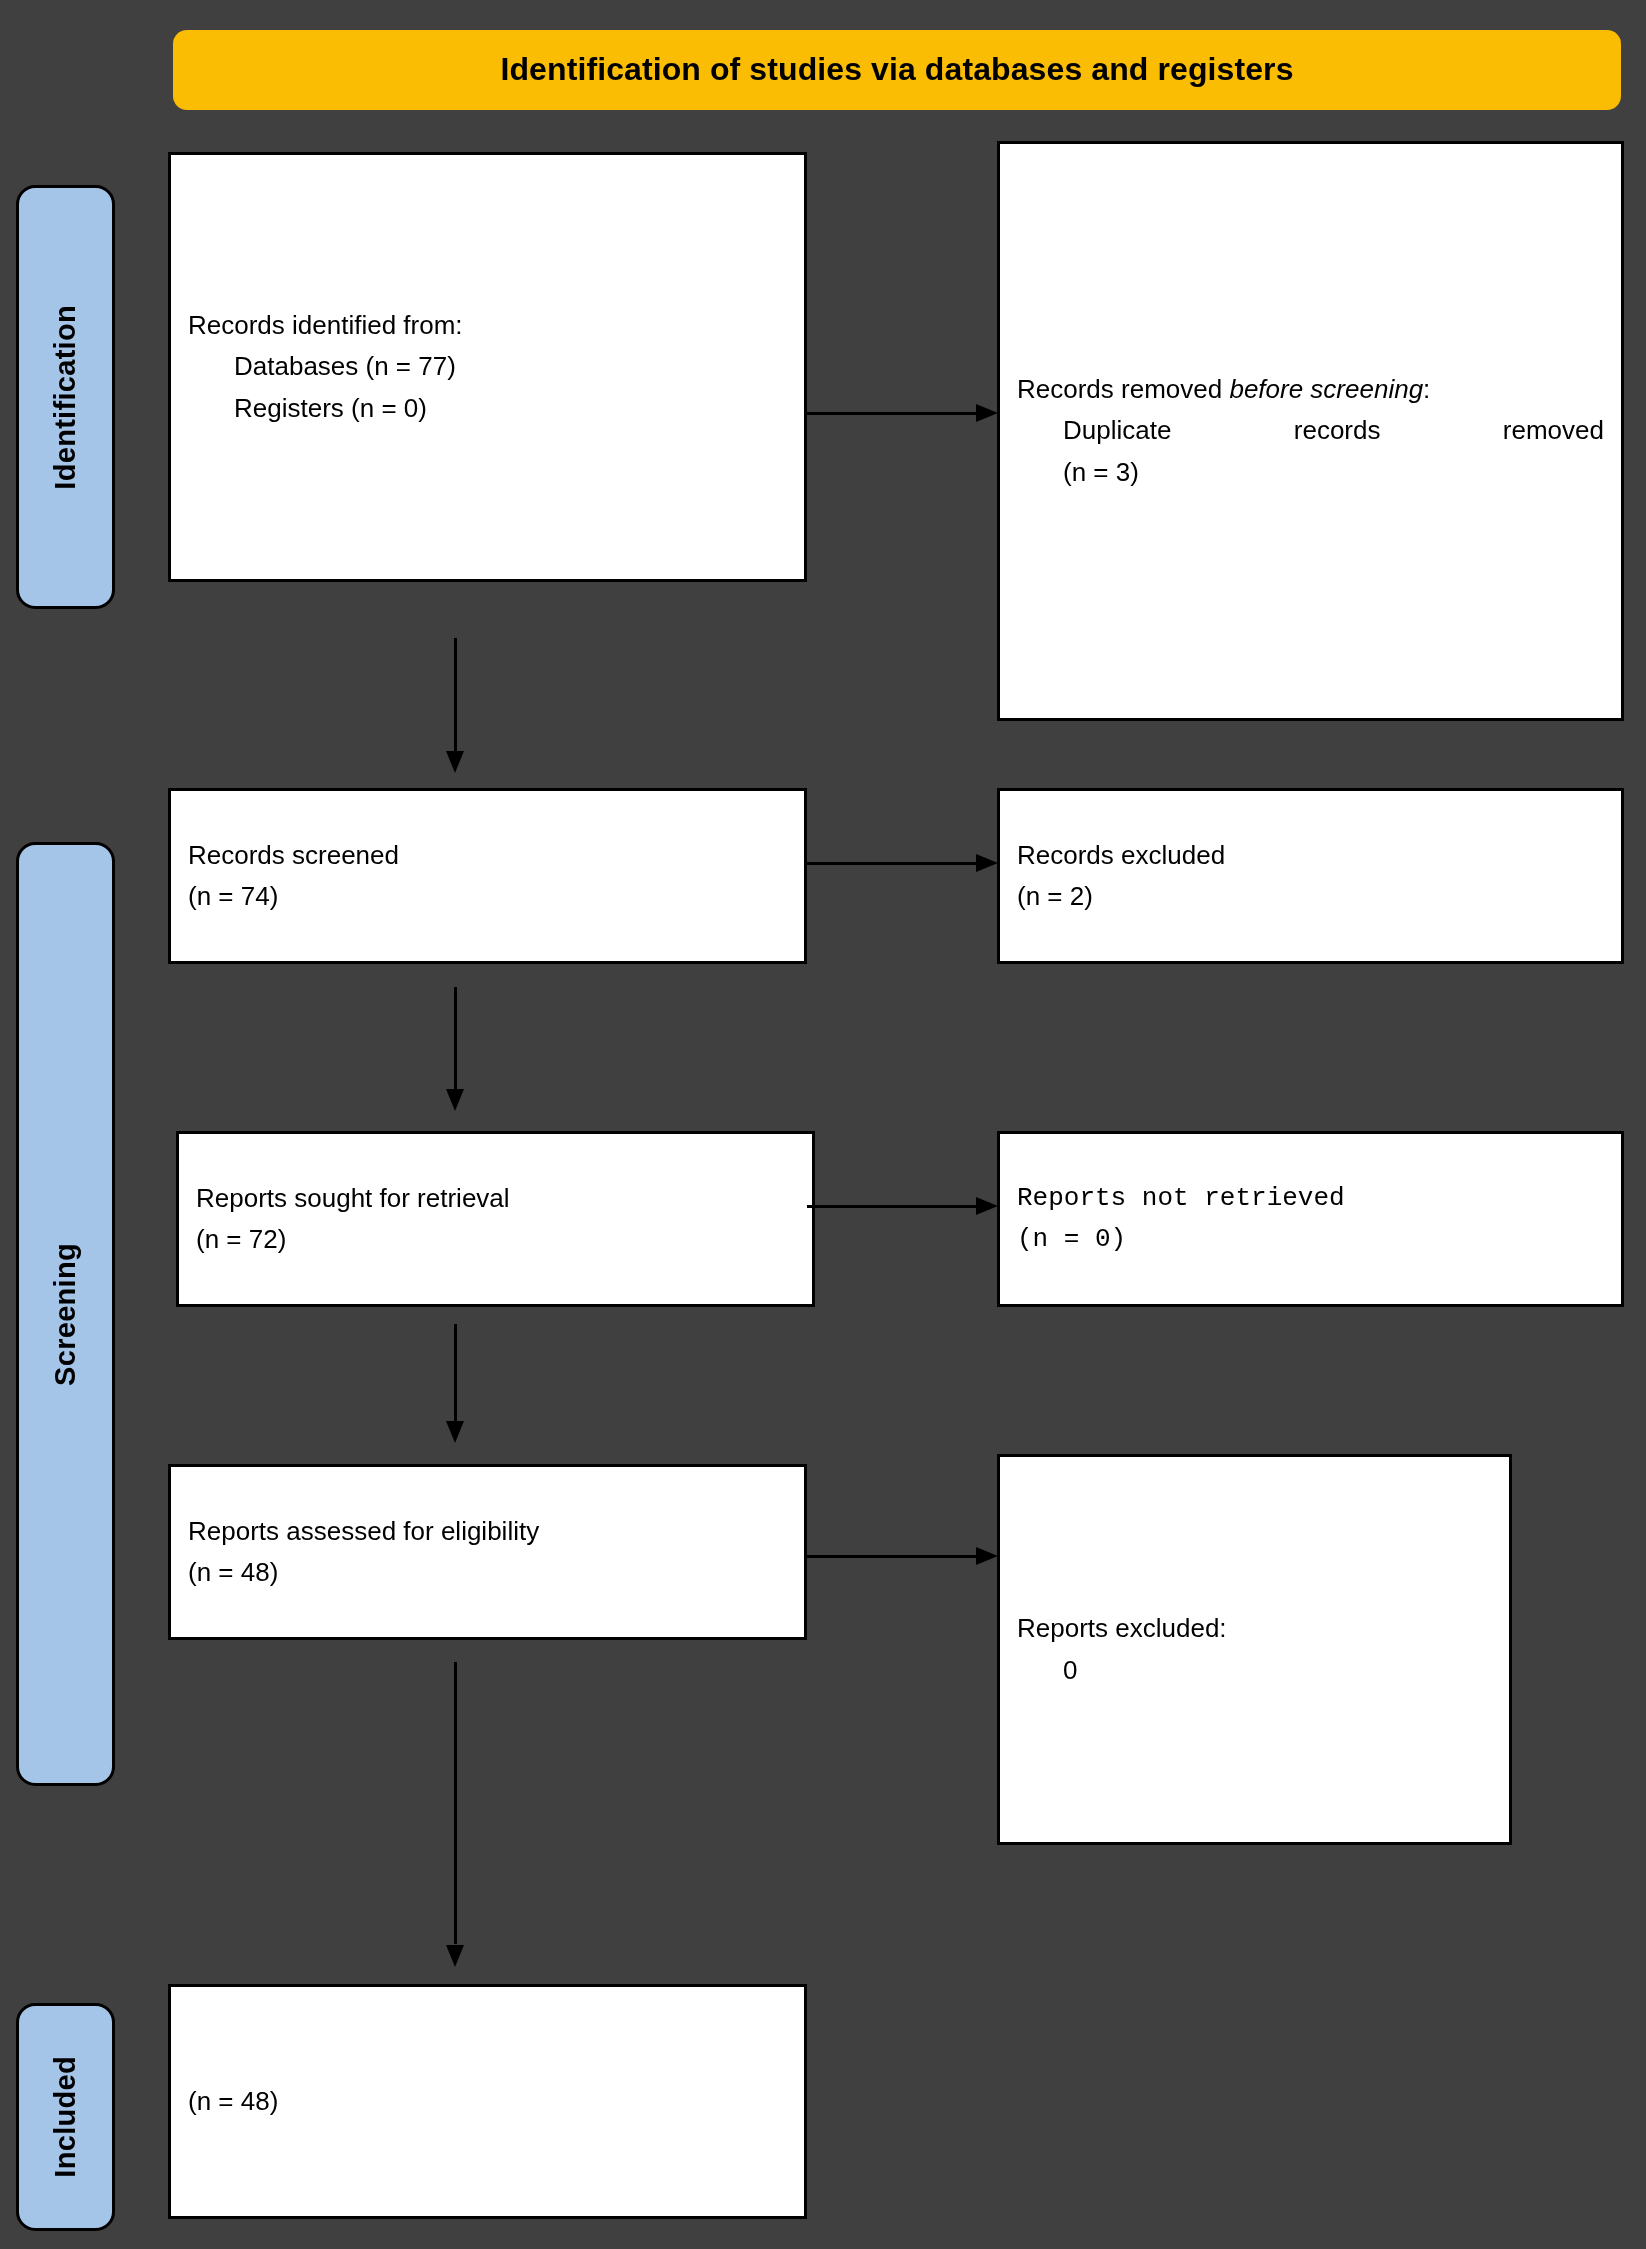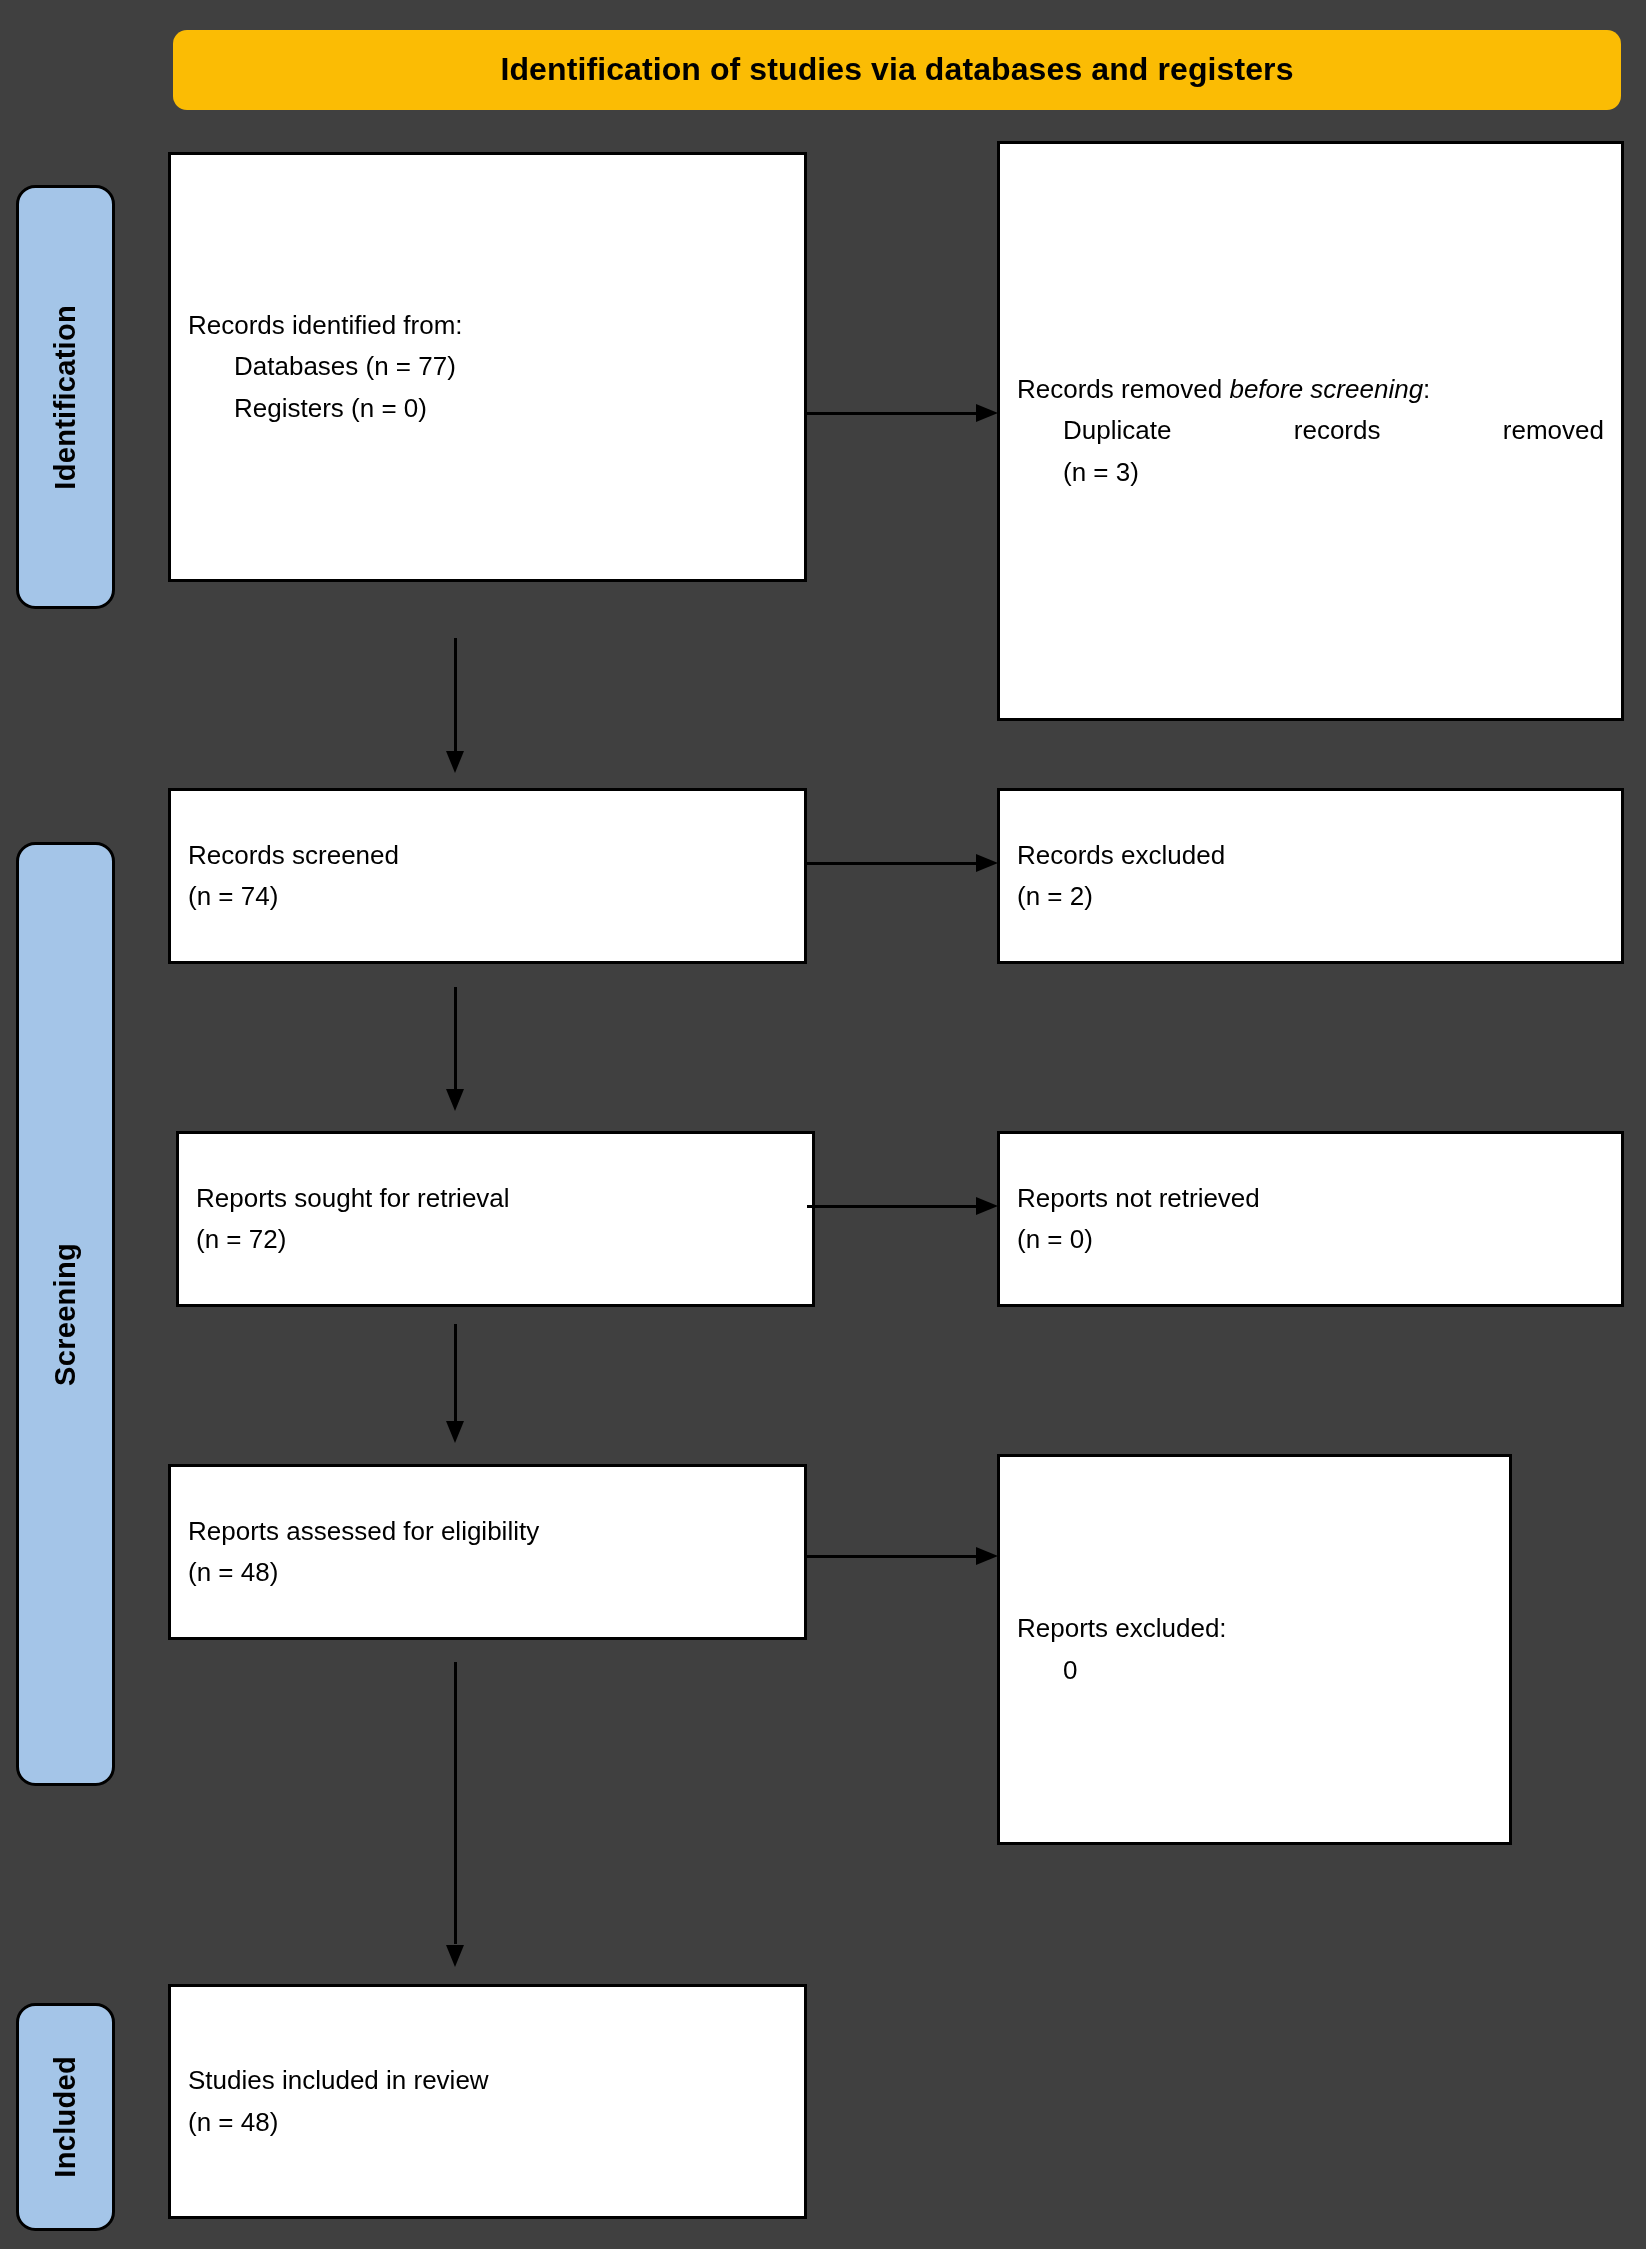--- a/index.html
+++ b/index.html
@@ -94,21 +94,21 @@
   
   #box-identified   { left: 168px; top: 152px;  width: 639px; height: 430px; }
   #box-screened     { left: 168px; top: 788px; width: 639px; height: 176px; }
   #box-sought       { left: 168px; top: 1131px; width: 639px; height: 176px; margin-left: 8px; }
   #box-assessed     { left: 168px; top: 1464px; width: 639px; height: 176px; }
   #box-included     { left: 168px; top: 1984px; width: 639px; height: 235px; }
 
   
   #box-removed      { left: 997px; top: 141px;  width: 627px; height: 580px; }
   #box-excluded     { left: 997px; top: 788px; width: 627px; height: 176px; }
-  #box-notretrieved { left: 997px; top: 1131px; width: 627px; height: 176px; }
+  #box-notretrieved { left: 997px; top: 1131px; width: 627px; height: 176px; font-family: Liberation Mono, monospace; }
   #box-repexcluded  { left: 997px; top: 1454px; width: 515px; height: 391px; }
 
   
   .arrow-v {
     position: absolute;
     width: 25px;
   }
   .arrow-v .shaft {
     position: absolute;
     left: 10.7px;
@@ -223,21 +223,20 @@
     <div class="line">Reports assessed for eligibility</div>
     <div class="line">(n = 48)</div>
   </div>
 
   <div class="flow-box" id="box-repexcluded">
     <div class="line">Reports excluded:</div>
     <div class="line indent">0</div>
   </div>
 
   <div class="flow-box" id="box-included">
-    <div class="line">Studies included in review</div>
     <div class="line">(n = 48)</div>
   </div>
 
   <div class="arrow-v" id="arrow-v-1">
     <div class="shaft"></div>
     <div class="head"></div>
   </div>
   <div class="arrow-v" id="arrow-v-2">
     <div class="shaft"></div>
     <div class="head"></div>

